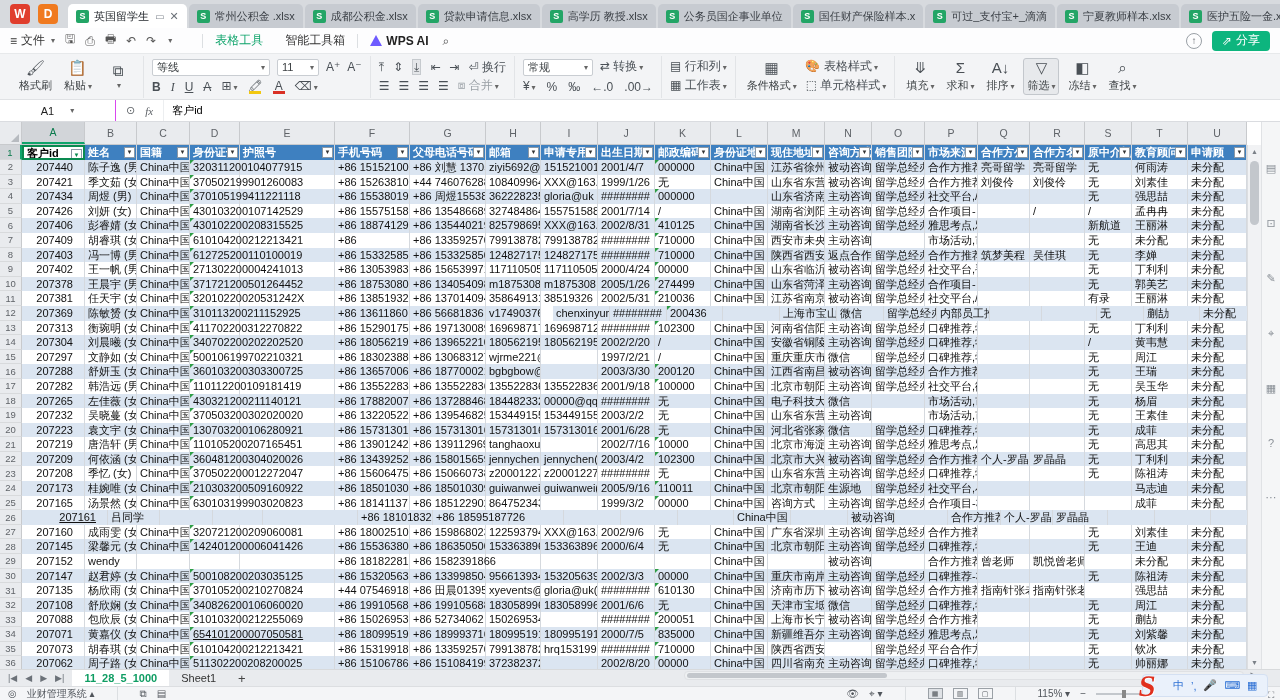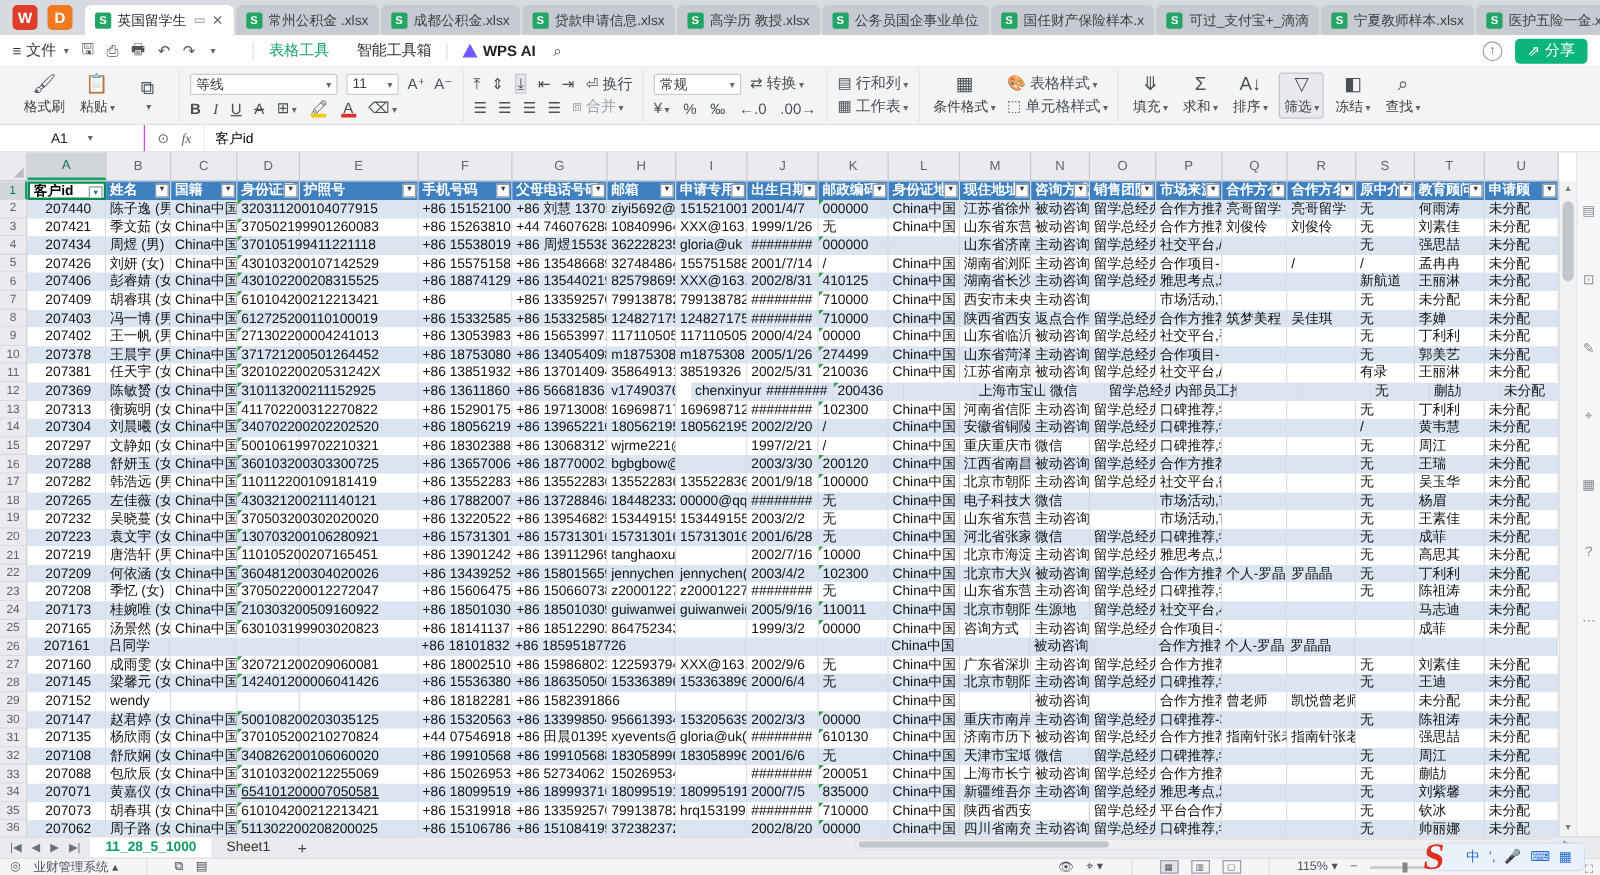--- a/index.html
+++ b/index.html
@@ -958,21 +958,21 @@
         <div class="cell" style="width: 53px;">留学总经办</div>
         <div class="cell" style="width: 53px;">合作项目-3</div>
         <div class="cell" style="width: 52px;"></div>
         <div class="cell" style="width: 55px;"></div>
         <div class="cell" style="width: 47px;"></div>
         <div class="cell" style="width: 56px;">成菲</div>
         <div class="cell" style="width: 59px;">未分配</div>
       </div>
       <div class="grow data band">
         <div class="rnum">26</div>
-        <div class="cell ar" style="width: 62px;">207161</div>
+        <div class="cell ar" style="width: 86px; text-decoration: underline;">207161</div>
         <div class="cell" style="width: 52px;">吕同学</div>
         <div class="cell" style="width: 53px;"></div>
         <div class="cell" style="width: 50px;"></div>
         <div class="cell" style="width: 95px;"></div>
         <div class="cell" style="width: 75px;">+86 18101832</div>
         <div class="cell ovf" style="width: 76px;">+86 18595187726</div>
         <div class="cell" style="width: 55px;"></div>
         <div class="cell" style="width: 57px;"></div>
         <div class="cell ar" style="width: 57px;"></div>
         <div class="cell" style="width: 56px;"></div>

